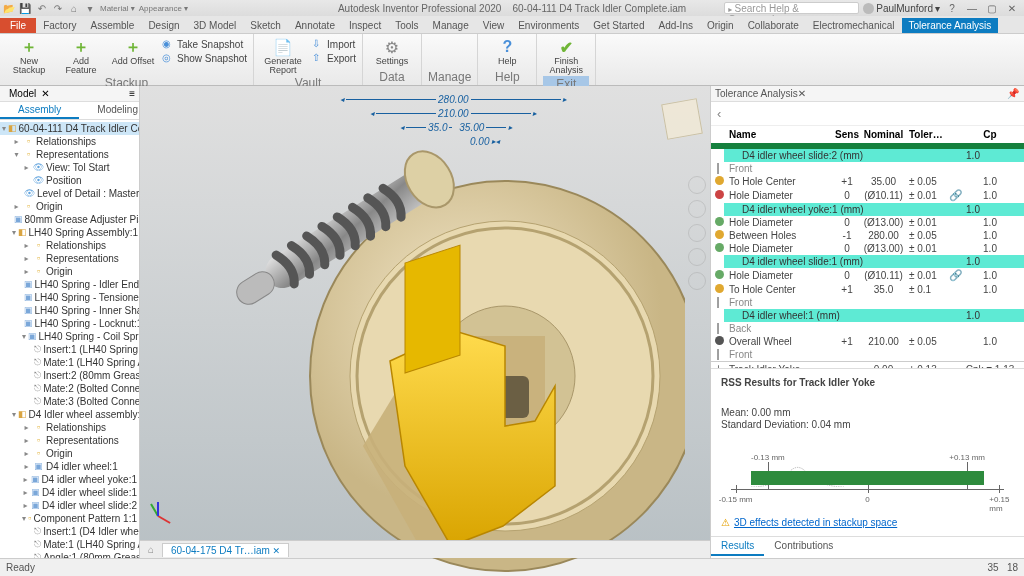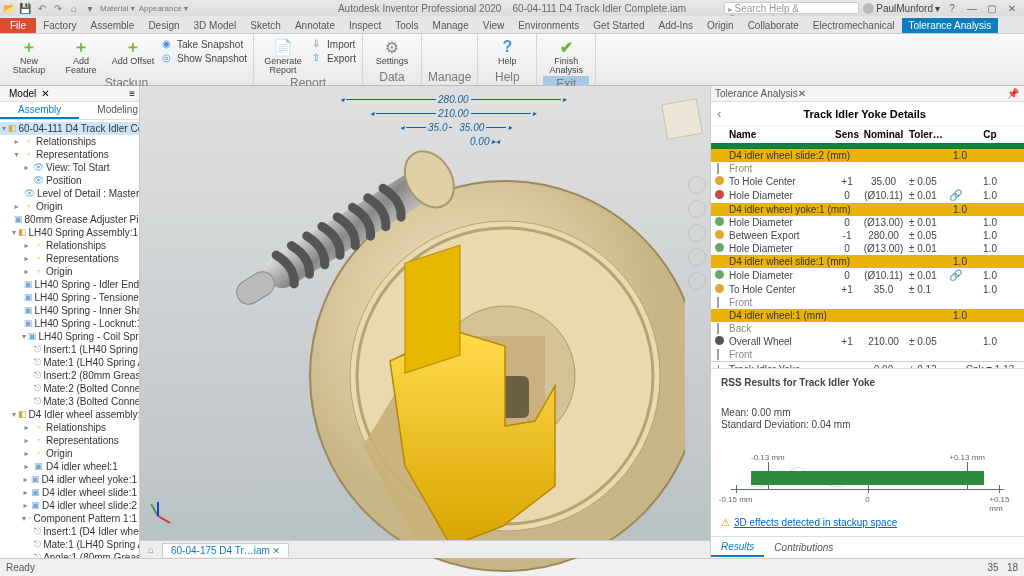--- a/index.html
+++ b/index.html
@@ -87,21 +87,21 @@
 .ta-colhdr div, .ta-row div { overflow: hidden; text-overflow: ellipsis; white-space: nowrap;}
 .c-icon {width: 12px;}
 .c-name { width: 106px; padding-left: 2px;}
 .c-sens { width: 28px; text-align: center;}
 .c-nom { width: 48px; text-align: center; padding-right: 3px;}
 .c-tol { width: 38px; text-align: left;}
 .c-link { width: 18px; text-align: center;}
 .c-cp { width: 50px; text-align: center;}
 .ta-list { overflow-y: auto; flex: 0 0 220px; border-bottom: 1px solid #ddd;}
 .ta-row { display: flex; align-items: center; padding: 1px 4px; font-size: 9px; min-height: 13px; color: #444;}
-.ta-row.group { background: #eab308; color: #333;}
+.ta-row.group { background: #5eead4; color: #333; margin-left: 13px;}
 .ta-row.front { color: #888;}
 .ta-row.sum { border-top: 1px solid #ccc;}
 .ico-ball { width: 9px; height: 9px; border-radius: 50%; display: inline-block; margin-right: 1px;}
 .ball-o { background: #e0a830;}
 .ball-r { background: #c44;}
 .ball-g { background: #6a6;}
 .ball-b { background: #555;}
 .link-ic { color: #666; font-size: 11px;}
 
 .rss-box { flex: 1; padding: 8px 10px; font-size: 9px; color: #444; position: relative;}
@@ -113,21 +113,21 @@
 .tol-axis { position: absolute; top: 40px; left: 10px; right: 10px; height: 1px; background: #666;}
 .tol-tick { position: absolute; top: 36px; width: 1px; height: 8px; background: #666;}
 .tol-lbl { position: absolute; top: 46px; font-size: 8px; color: #666; transform: translateX(-50%);}
 .tol-top-lbl { position: absolute; top: 4px; font-size: 8px; color: #666; transform: translateX(-50%);}
 .tol-vtick { position: absolute; top: 13px; width: 1px; height: 27px; background: #666;}
 
 .ta-warning { margin-top: 12px; color: #0066cc; font-size: 9px; display: flex; align-items: center; gap: 4px;}
 .ta-warning .wico { color: #e5a000;}
 .ta-warning a { color: #0066cc; text-decoration: underline;}
 
-.ta-bottom-tabs { height: 31px; border-top: 1px solid #ddd; display: flex; align-items: center; font-style: italic;}
+.ta-bottom-tabs { height: 31px; border-top: 1px solid #ddd; display: flex; align-items: flex-start;}
 .ta-bottom-tabs .bt { padding: 3px 10px; font-size: 10px; color: #555;}
 .ta-bottom-tabs .bt.active { border-bottom: 2px solid #0d7cc1; color: #0d7cc1;}
 
 
 .status { height: 18px; background: #f0f0f0; border-top: 1px solid #ccc; display: flex; align-items: center; padding: 0 6px; font-size: 9px; color: #555;}
 .status .sright { margin-left: auto;}
 </style>
 </head>
 <body>
 
@@ -220,21 +220,21 @@
         <div class="smallbtn">
             <span class="sico">⇩</span>
             <span>Import</span>
           </div>
         <div class="smallbtn">
             <span class="sico">⇧</span>
             <span>Export</span>
           </div>
       </div>
     </div>
-    <div class="grouplabel">Report</div>
+    <div class="grouplabel">Vault</div>
   </div>
   <div class="group">
     <div class="buttons">
       <div class="bigbtn">
           <span class="ico" style="color:#888">⚙</span>
           <span class="lbl">Settings</span>
         </div>
     </div>
     <div class="grouplabel">Data</div>
   </div>
@@ -543,21 +543,20 @@
 
   <div class="ta-panel">
     <div class="ta-hdr">
         <span>Tolerance Analysis</span>
         <span>✕</span>
         <span class="x">📌</span>
       </div>
     <div class="ta-body">
       <div class="ta-title">
         <span class="back">‹</span>
-        <span class="tt">Track Idler Yoke Details</span>
       </div>
       <div class="ta-colhdr">
         <div class="c-icon"></div>
         <div class="c-name">Name</div>
         <div class="c-sens">Sens</div>
         <div class="c-nom">Nominal</div>
         <div class="c-tol">Tolerance</div>
         <div class="c-link"></div>
         <div class="c-cp">Cp</div>
       </div>
@@ -600,21 +599,21 @@
             <div class="c-icon"><span class="ico-ball ball-g"></span></div>
             <div class="c-name">Hole Diameter</div>
             <div class="c-sens">0</div>
             <div class="c-nom">(Ø13.00)</div>
             <div class="c-tol">± 0.01</div>
             <div class="c-link"></div>
             <div class="c-cp">1.0</div>
           </div>
           <div class="ta-row item">
             <div class="c-icon"><span class="ico-ball ball-o"></span></div>
-            <div class="c-name">Between Export</div>
+            <div class="c-name">Between Holes</div>
             <div class="c-sens">-1</div>
             <div class="c-nom">280.00</div>
             <div class="c-tol">± 0.05</div>
             <div class="c-link"></div>
             <div class="c-cp">1.0</div>
           </div>
           <div class="ta-row item">
             <div class="c-icon"><span class="ico-ball ball-g"></span></div>
             <div class="c-name">Hole Diameter</div>
             <div class="c-sens">0</div>

